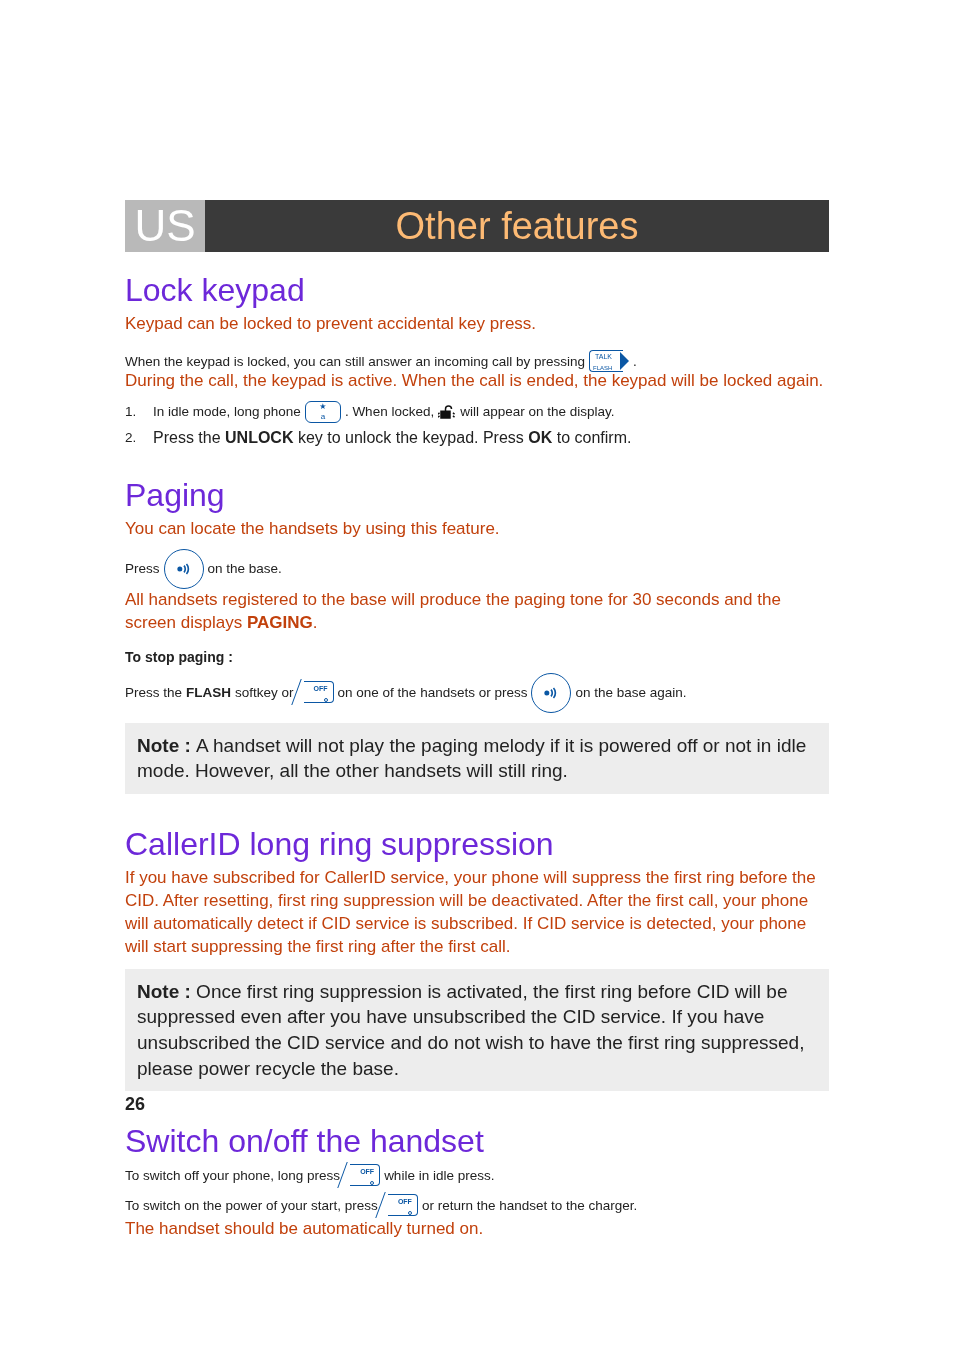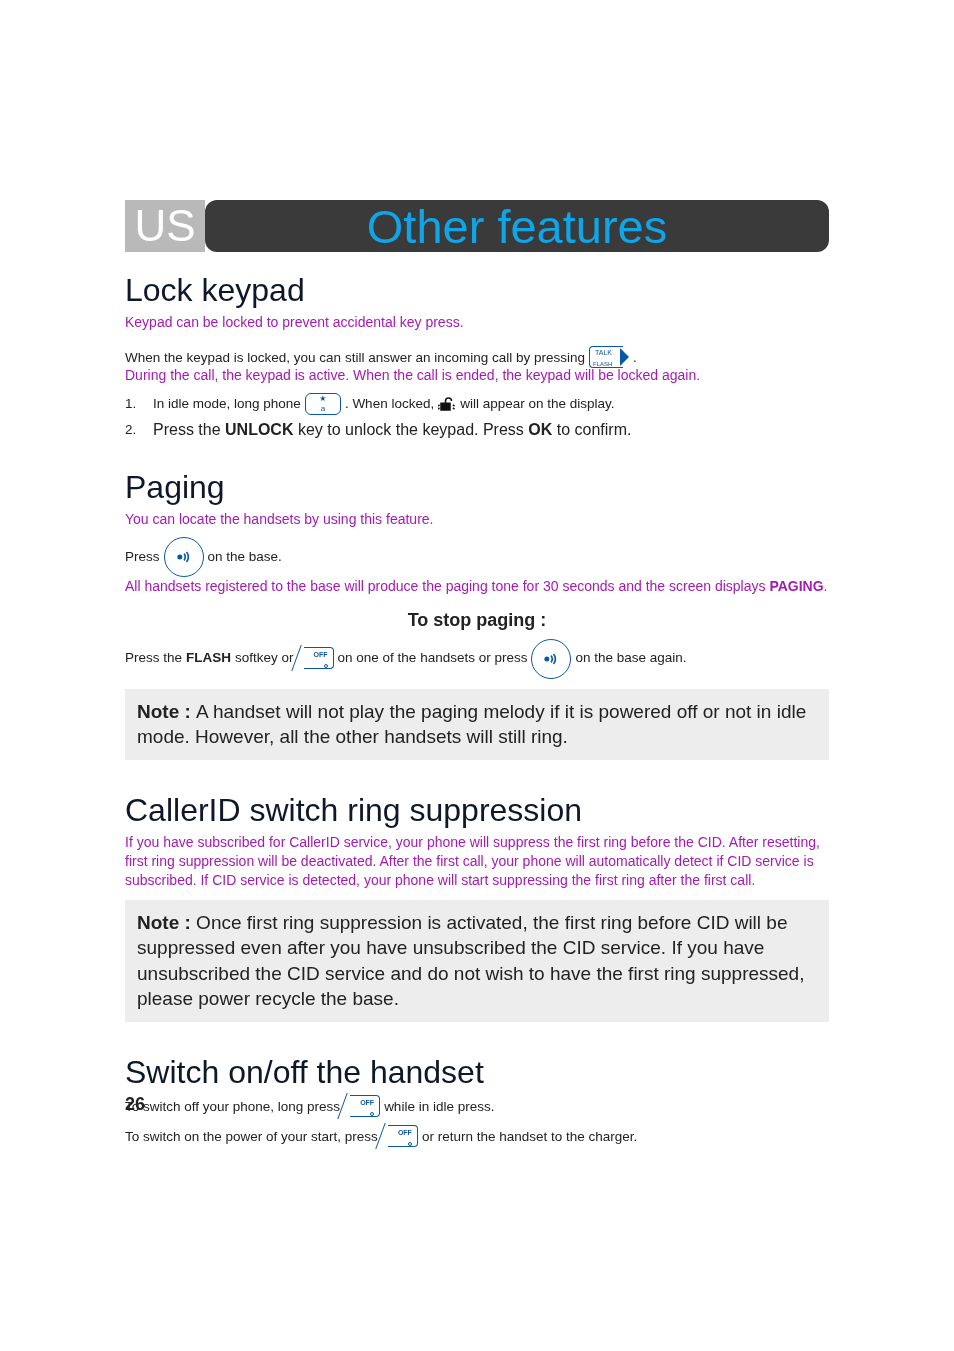--- a/index.html
+++ b/index.html
@@ -1,28 +1,28 @@
 <!DOCTYPE html>
 <html><head>
 <meta charset="utf-8">
 <style>
   * { box-sizing: border-box; margin: 0; padding: 0; }
   html, body { width: 954px; height: 1351px; background: #fff; font-family: "Gill Sans", "Gill Sans MT", "Segoe UI", sans-serif; color: #222; }
   .page { position: relative; width: 954px; height: 1351px; padding: 200px 125px 0 125px; }
   .header-row { display: flex; align-items: stretch; margin-bottom: 20px; height: 52px; }
   .lang-box { width: 80px; background: #b9b9b9; color: #fff; font-size: 44px; font-weight: 400; display:flex; align-items:center; justify-content:center; letter-spacing: 0px; }
-  .title-box { flex: 1; background: #3a3a3a; color: #0ea5e9; font-size: 47px; font-weight: 400; display:flex; align-items:center; justify-content:center;border-radius:12px; }
-  .section-title { color: #0f172a; font-size: 32px; font-weight: 400; margin-top: 10px; margin-bottom: 4px; }
+  .title-box { flex: 1; background: #3a3a3a; color: #fdba74; font-size: 38px; font-weight: 400; display:flex; align-items:center; justify-content:center; }
+  .section-title { color: #6d28d9; font-size: 32px; font-weight: 400; margin-top: 10px; margin-bottom: 4px; }
   .section-title.first { margin-top: 6px; }
-  .body-text { font-size: 14px; line-height: 1.35; color: #a21caf; margin-bottom: 8px; }
+  .body-text { font-size: 17px; line-height: 1.35; color: #c2410c; margin-bottom: 8px; }
   .num-line { display: flex; align-items: center; gap: 10px; margin: 6px 0; }
   .num { width: 18px; font-size: 13.5px; }
   .flow-line { display:flex; align-items:center; flex-wrap:wrap; gap:4px; font-size:13.5px; line-height:1.35; margin: 0 0; }
   .bold { font-weight: 700; }
-  .subhead { font-size: 18px; font-weight: 700; margin: 14px 0 8px 0; text-align: center; }
+  .subhead { font-size: 14px; font-weight: 700; margin: 14px 0 8px 0; }
   .note-box { background: #ededed; padding: 10px 12px; font-size: 19px; line-height: 1.35; margin: 10px 0 8px 0; }
   .page-num { position: absolute; left: 125px; bottom: 236px; font-size: 18px; font-weight: 700; }
   
   .key-box {
     display:inline-flex; align-items:center; justify-content:center;
     border:1.5px solid #0b57a4; border-radius:6px;
     min-width:34px; height:22px; font-size:10px; color:#0b57a4;
     padding:0 4px; position:relative;
   }
   .key-box.star { width:36px; }
@@ -167,21 +167,21 @@
     </span>
     <span> on the base again.</span>
   </div>
 
   <div class="note-box">
     <span class="bold">Note : </span><span>A handset will not play the paging melody if it is powered off or not in idle mode. However, all the other handsets will still ring.</span>
   </div>
 
   <div class="spacer-md"></div>
 
-  <div class="section-title">CallerID switch ring suppression</div>
+  <div class="section-title">CallerID long ring suppression</div>
   <div class="body-text">If you have subscribed for CallerID service, your phone will suppress the first ring before the CID. After resetting, first ring suppression will be deactivated. After the first call,  your phone will automatically detect if CID service is subscribed. If CID service is detected, your phone will start suppressing the first ring after the first call.</div>
 
   <div class="note-box">
     <span class="bold">Note : </span><span>Once first ring suppression is activated, the first ring before CID will be suppressed even after you have unsubscribed the CID service. If you have unsubscribed the CID service and do not wish to have the first ring suppressed, please power recycle the base.</span>
   </div>
 
   <div class="spacer-md"></div>
 
   <div class="section-title">Switch on/off the handset</div>
 
@@ -202,16 +202,17 @@
     <span>To switch on the power of your start, press </span>
     <span class="key-off">
       <span class="slash"></span>
         <span class="shape"></span>
       <span class="t1">OFF</span>
       <span class="dot"></span>
     </span>
     <span> or return the handset to the charger.</span>
   </div>
 
+  <div class="body-text">The handset should be automatically turned on.</div>
 
   <div class="page-num">26</div>
 
 </div>
 
 </body></html>

